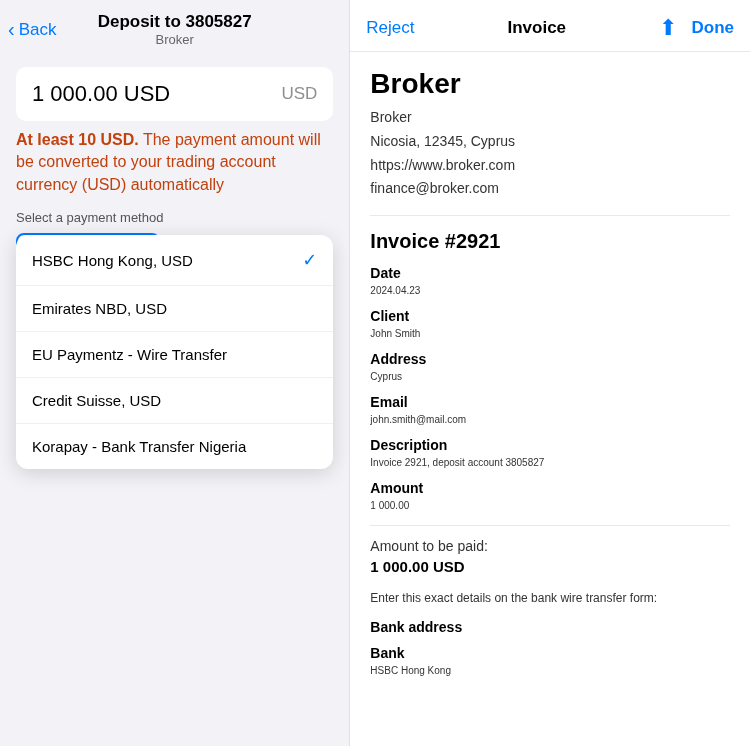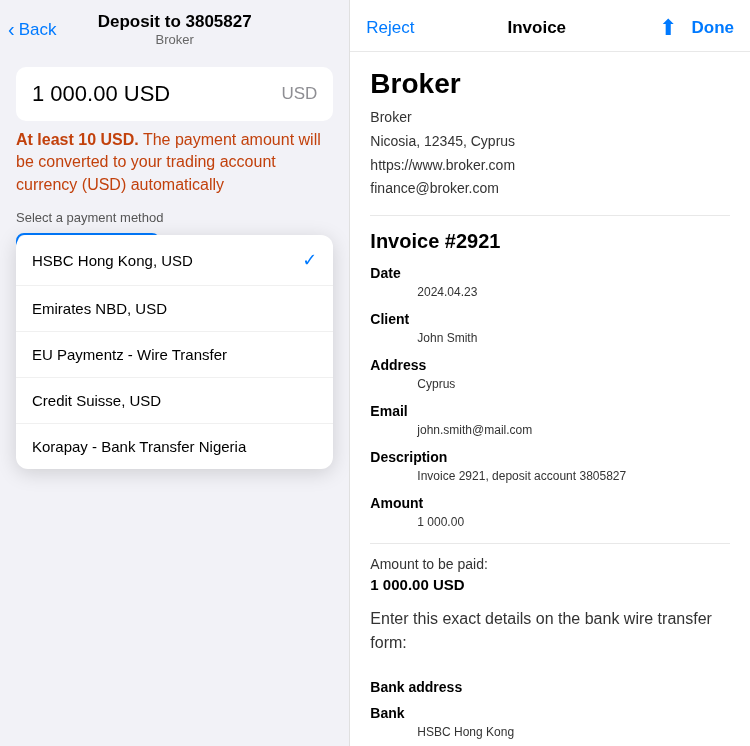--- a/index.html
+++ b/index.html
@@ -345,24 +345,23 @@
     }
 
     .invoice-field-label {
       font-size: 14px;
       font-weight: 700;
       color: #000;
       margin-bottom: 2px;
     }
 
     .invoice-field-value {
-      font-size: 12px;
+      font-size: 10px;
       color: #333;
       line-height: 1.5;
-      margin-left: 47px;
     }
 
     .invoice-divider {
       border: none;
       border-top: 1px solid #e8e8e8;
       margin: 12px 0;
     }
 
     .amount-to-pay-label {
       font-size: 14px;
@@ -371,23 +370,23 @@
     }
 
     .amount-to-pay-value {
       font-size: 15px;
       font-weight: 700;
       color: #000;
       margin-bottom: 14px;
     }
 
     .wire-instruction {
-      font-size: 16px;
+      font-size: 12px;
       color: #333;
-      margin-bottom: 24px;
+      margin-bottom: 12px;
       line-height: 1.5;
     }
   </style>
 </head>
 <body>
 
 <div class="left-panel">
 
   <div class="nav-bar">
     <div class="back-button">

